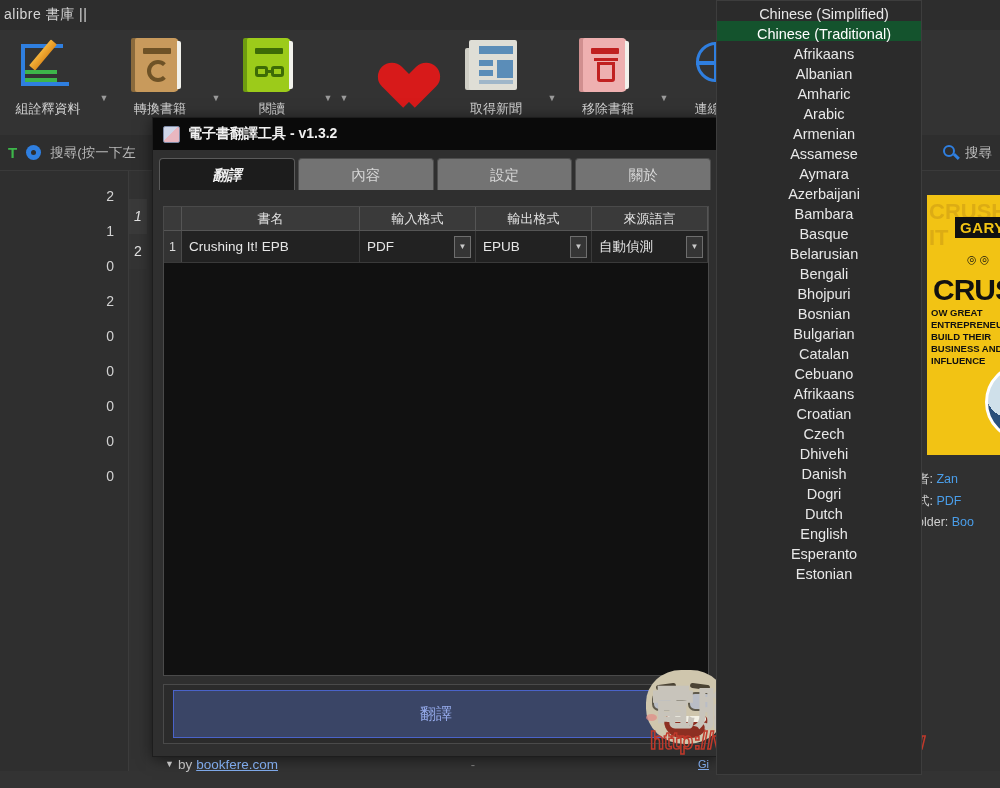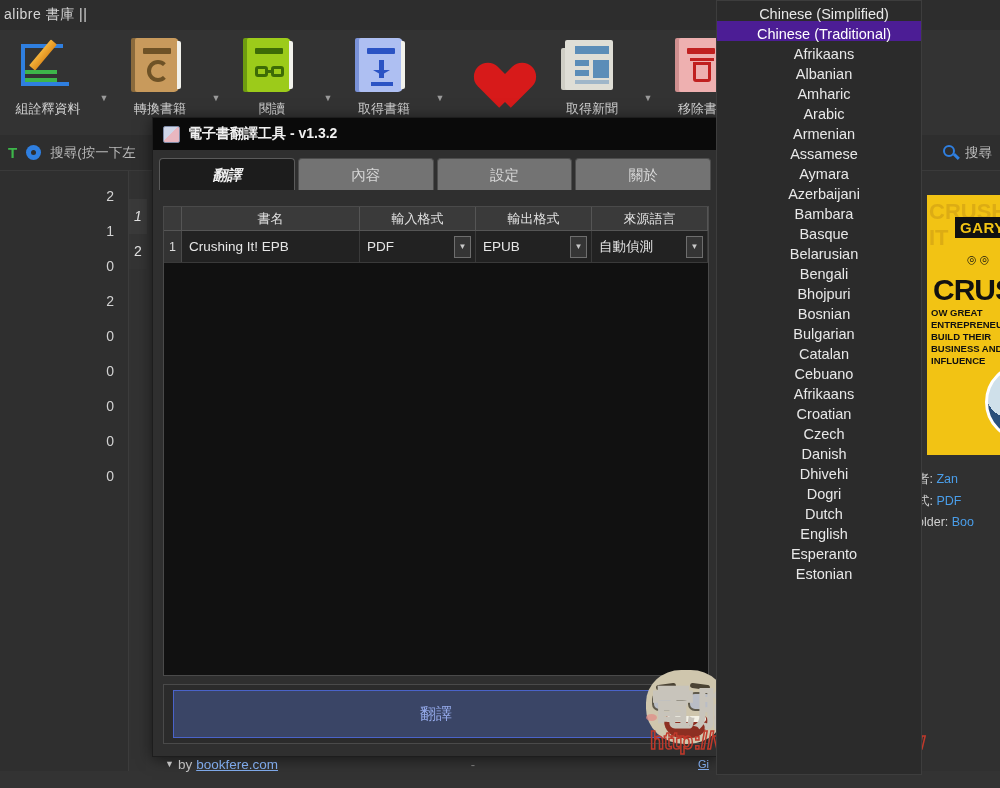--- a/index.html
+++ b/index.html
@@ -346,21 +346,21 @@
   
   .lang-dropdown {
     position:absolute; left: 716px; top: 0px; width: 206px; height: 775px;
     background: #2b2b2b; border: 1px solid #3d3d3d; z-index: 20;
     overflow: hidden;
   }
   .lang-item {
     height: 20px; line-height: 27px; padding-left: 10px;
     color: #e8e8e8; font-size: 14.5px; white-space: nowrap; text-align: center;
   }
-  .lang-item.selected { background: #4c1d95; color: #ffffff; }
+  .lang-item.selected { background: #14532d; color: #ffffff; }
 </style>
 </head>
 <body>
 
 <div id="root">
 
   <div class="calibre-window">
 
     <div class="cal-titlebar">
       <span class="cal-title-text">alibre 書庫 ||</span>
@@ -405,34 +405,20 @@
             <div class="topbar" style="background:#3d6b06"></div>
             <div style="position:absolute;left:14px;top:30px;width:13px;height:11px;border:3px solid #3d6b06;border-radius:3px;"></div>
             <div style="position:absolute;left:30px;top:30px;width:13px;height:11px;border:3px solid #3d6b06;border-radius:3px;"></div>
             <div style="position:absolute;left:26px;top:34px;width:6px;height:3px;background:#3d6b06;"></div>
           </div>
         </div>
         <div class="tb-label">閱讀</div>
       </div>
       <div class="tb-caret"></div>
 
-      <div class="tb-item">
-        <div class="tb-icon">
-          <div class="bookicon">
-            <div class="spine" style="background:#7a92d8"></div>
-            <div class="cover" style="background:#aebff2"></div>
-            <div class="page"></div>
-            <div class="topbar" style="background:#2b53c4"></div>
-            <div style="position:absolute;left:26px;top:24px;width:5px;height:18px;background:#2b53c4;"></div>
-            <div style="position:absolute;left:20px;top:34px;width:17px;height:5px;background:#2b53c4;transform:skewX(0deg);clip-path:polygon(0 0,100% 0,50% 100%);"></div>
-            <div style="position:absolute;left:18px;top:46px;width:22px;height:4px;background:#2b53c4;"></div>
-          </div>
-        </div>
-        <div class="tb-label">取得書籍</div>
-      </div>
       <div class="tb-caret"></div>
 
       <div class="tb-item">
         <div class="tb-icon" style="padding-top:4px">
           <div class="ico-heart"></div>
         </div>
       </div>
 
       <div class="tb-item">
         <div class="tb-icon">
@@ -631,22 +617,22 @@
     <div class="lang-item">Belarusian</div>
     <div class="lang-item">Bengali</div>
     <div class="lang-item">Bhojpuri</div>
     <div class="lang-item">Bosnian</div>
     <div class="lang-item">Bulgarian</div>
     <div class="lang-item">Catalan</div>
     <div class="lang-item">Cebuano</div>
     <div class="lang-item">Afrikaans</div>
     <div class="lang-item">Croatian</div>
     <div class="lang-item">Czech</div>
+    <div class="lang-item">Dhivehi</div>
     <div class="lang-item">Danish</div>
-    <div class="lang-item">Dhivehi</div>
     <div class="lang-item">Dogri</div>
     <div class="lang-item">Dutch</div>
     <div class="lang-item">English</div>
     <div class="lang-item">Esperanto</div>
     <div class="lang-item">Estonian</div>
   </div>
 
 </div>
 
 </body></html>

